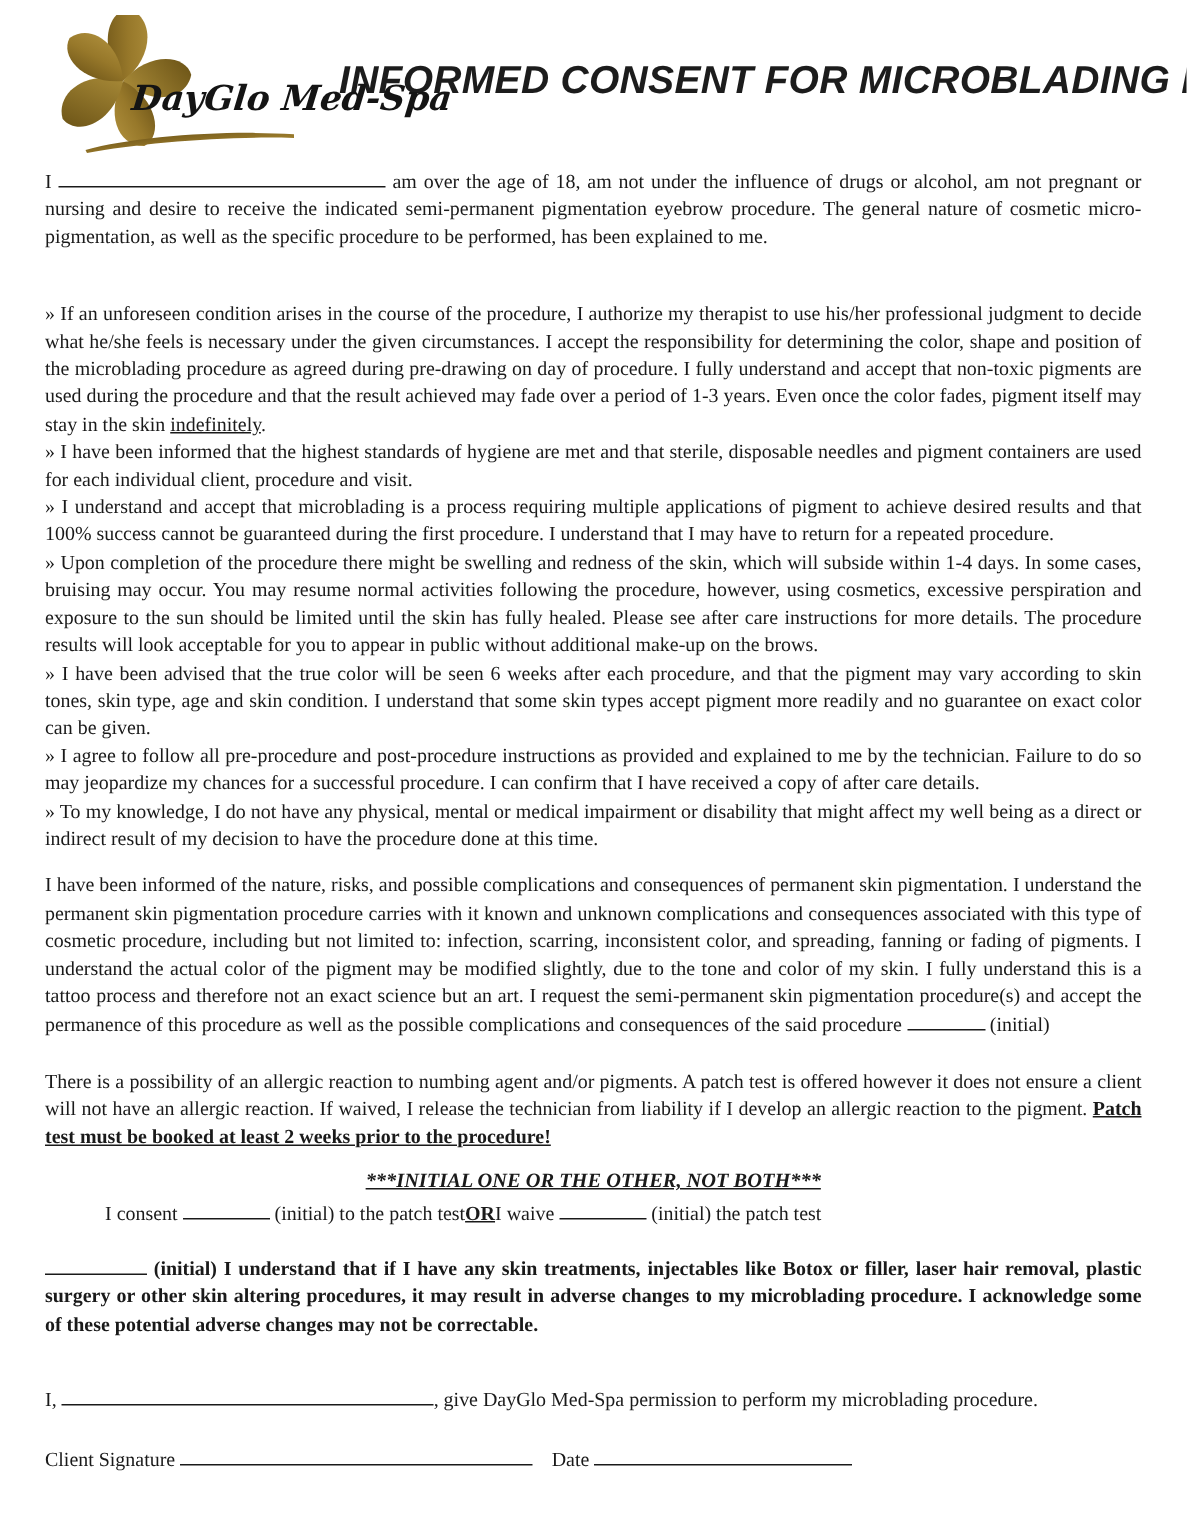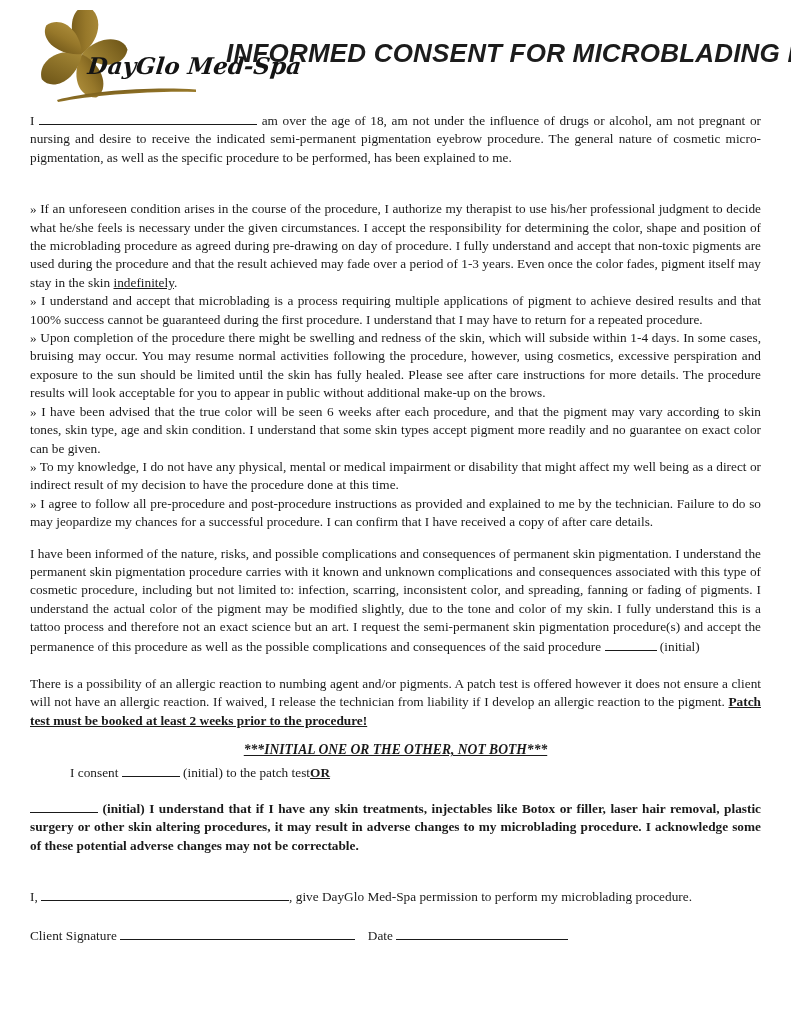--- a/index.html
+++ b/index.html
@@ -102,25 +102,26 @@
 </div>
 
 <p class="para intro">
   <span>I</span>
   <span class="blank w218"></span>
   <span>am over the age of 18, am not under the influence of drugs or alcohol, am not pregnant or nursing and desire to receive the indicated semi-permanent pigmentation eyebrow procedure. The general nature of cosmetic micro-pigmentation, as well as the specific procedure to be performed, has been explained to me.</span>
 </p>
 
 <div class="bullets">
   <p class="para"><span>» If an unforeseen condition arises in the course of the procedure, I authorize my therapist to use his/her professional judgment to decide what he/she feels is necessary under the given circumstances. I accept the responsibility for determining the color, shape and position of the microblading procedure as agreed during pre-drawing on day of procedure. I fully understand and accept that non-toxic pigments are used during the procedure and that the result achieved may fade over a period of 1-3 years. Even once the color fades, pigment itself may stay in the skin </span><span class="u">indefinitely</span><span>.</span></p>
+  <p class="para"><span>»  I have been informed that the highest standards of hygiene are met and that sterile, disposable needles and pigment containers are used for each individual client, procedure and visit.</span></p>
   <p class="para"><span>» I understand and accept that microblading is a process requiring multiple applications of pigment to achieve desired results and that 100% success cannot be guaranteed during the first procedure. I understand that I may have to return for a repeated procedure.</span></p>
   <p class="para"><span>» Upon completion of the procedure there might be swelling and redness of the skin, which will subside within 1-4 days. In some cases, bruising may occur. You may resume normal activities following the procedure, however, using cosmetics, excessive perspiration and exposure to the sun should be limited until the skin has fully healed. Please see after care instructions for more details. The procedure results will look acceptable for you to appear in public without additional make-up on the brows.</span></p>
   <p class="para"><span>» I have been advised that the true color will be seen 6 weeks after each procedure, and that the pigment may vary according to skin tones, skin type, age and skin condition. I understand that some skin types accept pigment more readily and no guarantee on exact color can be given.</span></p>
+  <p class="para"><span>» I agree to follow all pre-procedure and post-procedure instructions as provided and explained to me by the technician. Failure to do so may jeopardize my chances for a successful procedure. I can confirm that I have received a copy of after care details.</span></p>
   <p class="para"><span>» To my knowledge, I do not have any physical, mental or medical impairment or disability that might affect my well being as a direct or indirect result of my decision to have the procedure done at this time.</span></p>
-  <p class="para"><span>» I agree to follow all pre-procedure and post-procedure instructions as provided and explained to me by the technician. Failure to do so may jeopardize my chances for a successful procedure. I can confirm that I have received a copy of after care details.</span></p>
 </div>
 
 <p class="para complications">
   <span>I have been informed of the nature, risks, and possible complications and consequences of permanent skin pigmentation. I understand the permanent skin pigmentation procedure carries with it known and unknown complications and consequences associated with this type of cosmetic procedure, including but not limited to: infection, scarring, inconsistent color, and spreading, fanning or fading of pigments. I understand the actual color of the pigment may be modified slightly, due to the tone and color of my skin. I fully understand this is a tattoo process and therefore not an exact science but an art. I request the semi-permanent skin pigmentation procedure(s) and accept the permanence of this procedure as well as the possible complications and consequences of the said procedure</span>
   <span class="blank w52"></span>
   <span>(initial)</span>
 </p>
 
 <p class="para allergy">
   <span>There is a possibility of an allergic reaction to numbing agent and/or pigments. A patch test is offered however it does not ensure a client will not have an allergic reaction. If waived, I release the technician from liability if I develop an allergic reaction to the pigment. </span><span class="bold-underline">Patch test must be booked at least 2 weeks prior to the procedure!</span>
@@ -130,20 +131,25 @@
   <span class="bold-underline">***INITIAL ONE OR THE OTHER, NOT BOTH***</span>
 </p>
 
 <div class="patch-row">
   <span>
     <span>I consent</span>
     <span class="blank w58"></span>
     <span>(initial) to the patch test</span>
   </span>
   <span class="bold-underline">OR</span>
+  <span>
+    <span>I waive</span>
+    <span class="blank w58"></span>
+    <span>(initial) the patch test</span>
+  </span>
 </div>
 
 <p class="para botox">
   <span class="blank w68"></span>
   <span>(initial)</span>
   <span>I understand that if I have any skin treatments, injectables like Botox or filler, laser hair removal, plastic surgery or other skin altering procedures, it may result in adverse changes to my microblading procedure. I acknowledge some of these potential adverse changes may not be correctable.</span>
 </p>
 
 <p class="para certify">
   <br>

